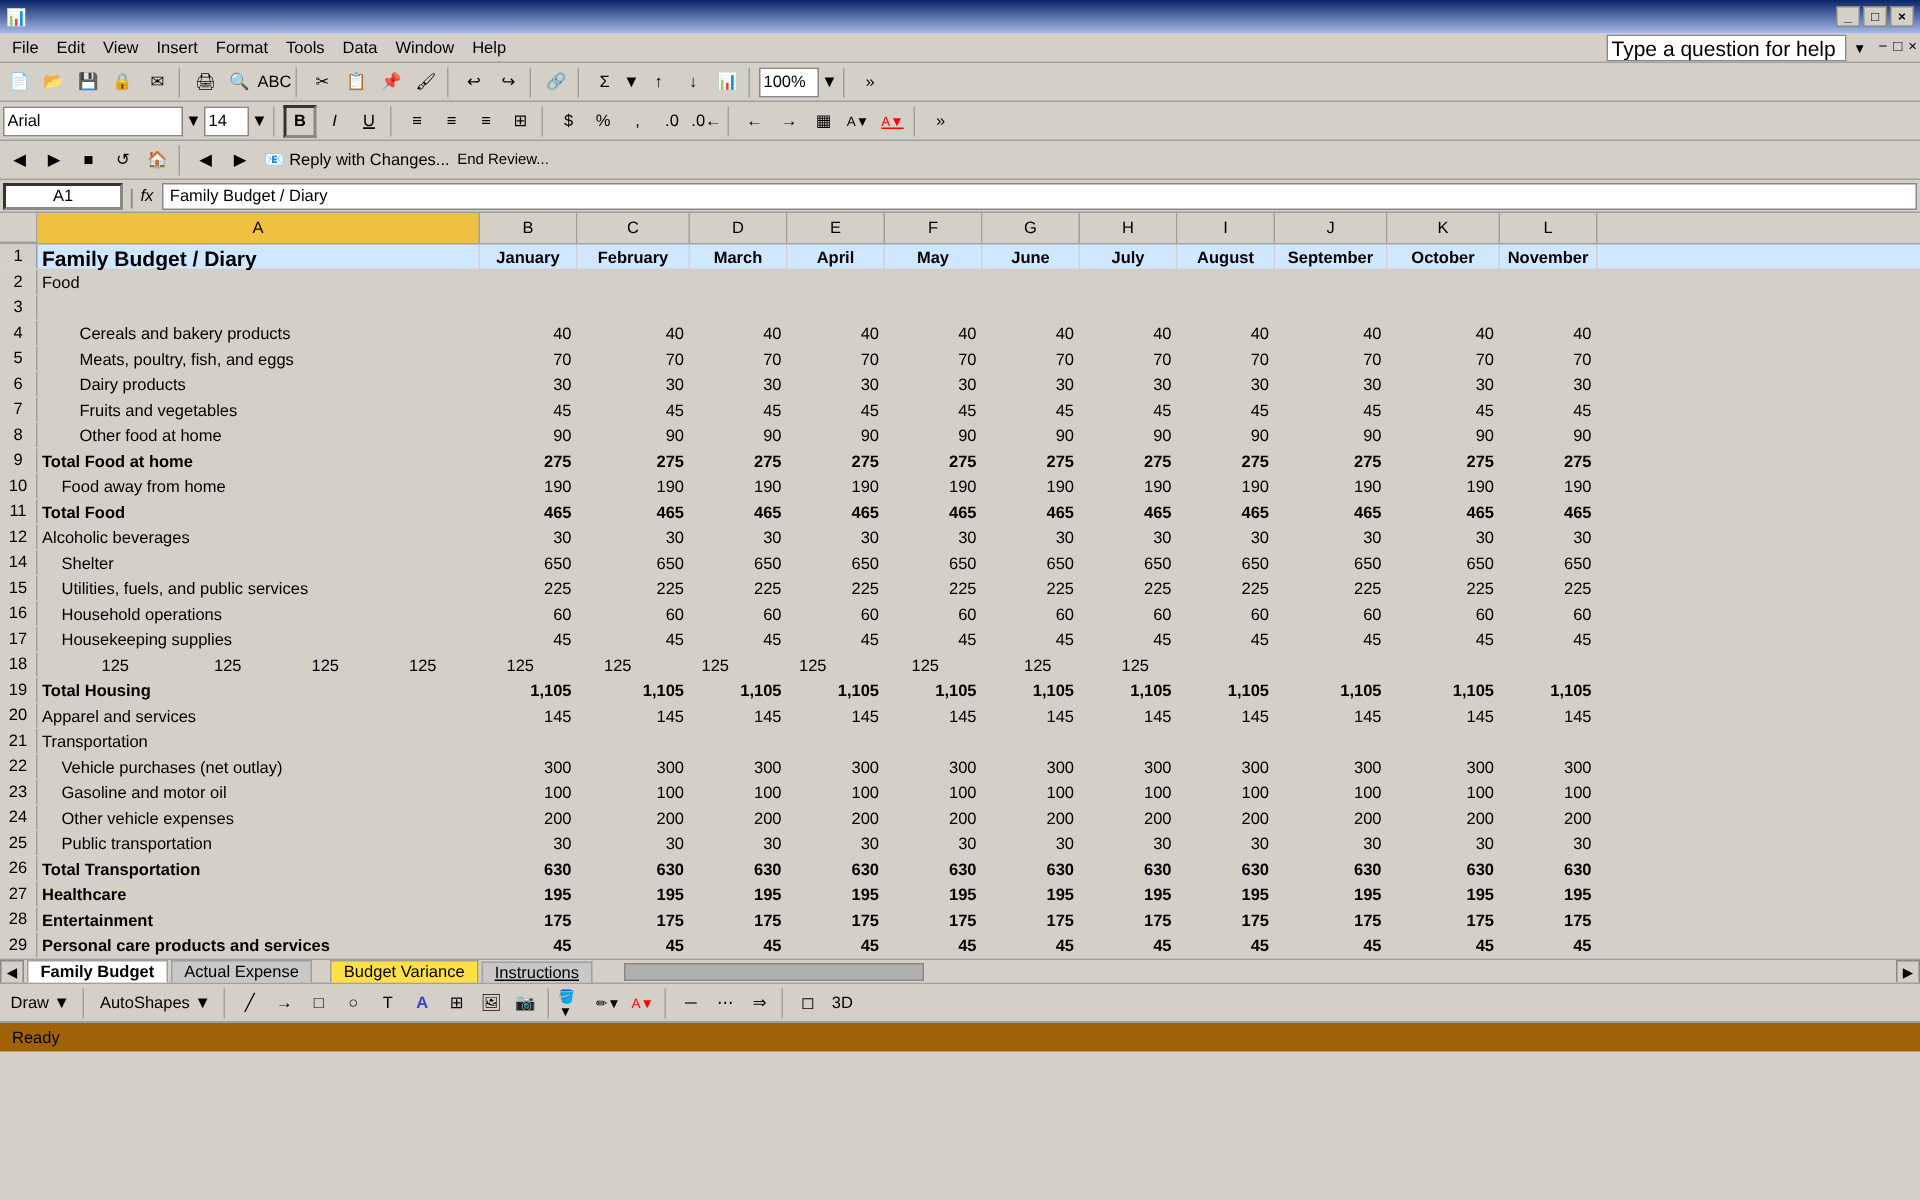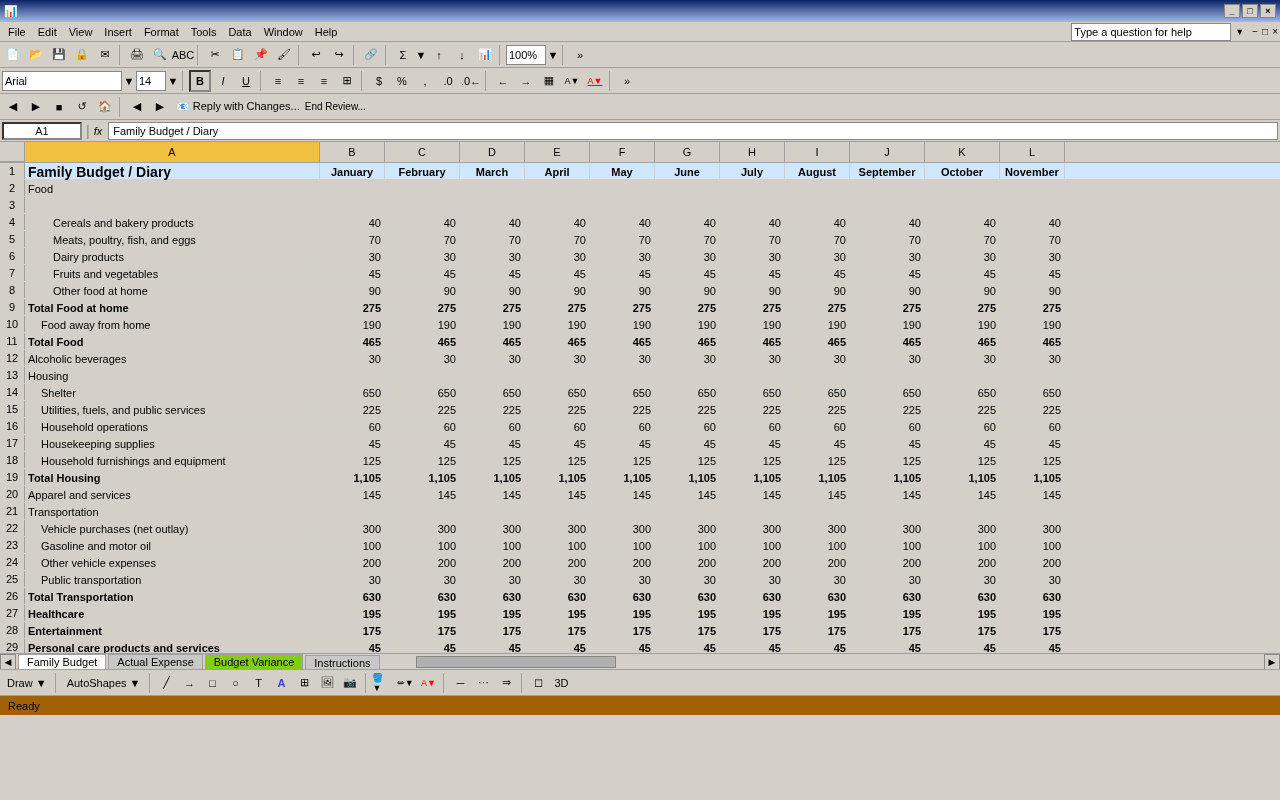--- a/index.html
+++ b/index.html
@@ -179,21 +179,21 @@
   <span class="menu-item">File</span>
   <span class="menu-item">Edit</span>
   <span class="menu-item">View</span>
   <span class="menu-item">Insert</span>
   <span class="menu-item">Format</span>
   <span class="menu-item">Tools</span>
   <span class="menu-item">Data</span>
   <span class="menu-item">Window</span>
   <span class="menu-item">Help</span>
   <span style="flex:1"></span>
-  <input type="text" value="Type a question for help" style="width: 160px; height: 18px; border: 1px solid rgb(136, 136, 136); font-size: 11px; padding: 0px 2px; margin-right: 4px;">
+  <input type="text" value="Type a question for help" style="width: 160px; height: 18px; border: 1px solid rgb(136, 136, 136); font-size: 14px; padding: 0px 2px; margin-right: 4px;">
   <span style="font-size:9px;cursor:pointer;">▼</span>
   <span style="margin-left:8px;font-size:10px;cursor:pointer;">−</span>
   <span style="margin-left:4px;font-size:10px;cursor:pointer;">□</span>
   <span style="margin-left:4px;font-size:10px;cursor:pointer;">×</span>
 </div>
 
 <div class="toolbar">
   <span class="tb-btn" title="New">📄</span>
   <span class="tb-btn" title="Open">📂</span>
   <span class="tb-btn" title="Save">💾</span>
@@ -474,35 +474,20 @@
         <div class="cell col-e num">30</div>
         <div class="cell col-f num">30</div>
         <div class="cell col-g num">30</div>
         <div class="cell col-h num">30</div>
         <div class="cell col-i num">30</div>
         <div class="cell col-j num">30</div>
         <div class="cell col-k num">30</div>
         <div class="cell col-l num">30</div>
       </div>
       <div class="sheet-row">
-        <div class="row-num">13</div>
-        <div class="cell col-a">Housing</div>
-        <div class="cell col-b num"></div>
-        <div class="cell col-c num"></div>
-        <div class="cell col-d num"></div>
-        <div class="cell col-e num"></div>
-        <div class="cell col-f num"></div>
-        <div class="cell col-g num"></div>
-        <div class="cell col-h num"></div>
-        <div class="cell col-i num"></div>
-        <div class="cell col-j num"></div>
-        <div class="cell col-k num"></div>
-        <div class="cell col-l num"></div>
-      </div>
-      <div class="sheet-row">
         <div class="row-num">14</div>
         <div class="cell col-a" style="padding-left: 16px;">Shelter</div>
         <div class="cell col-b num">650</div>
         <div class="cell col-c num">650</div>
         <div class="cell col-d num">650</div>
         <div class="cell col-e num">650</div>
         <div class="cell col-f num">650</div>
         <div class="cell col-g num">650</div>
         <div class="cell col-h num">650</div>
         <div class="cell col-i num">650</div>
@@ -550,21 +535,20 @@
         <div class="cell col-f num">45</div>
         <div class="cell col-g num">45</div>
         <div class="cell col-h num">45</div>
         <div class="cell col-i num">45</div>
         <div class="cell col-j num">45</div>
         <div class="cell col-k num">45</div>
         <div class="cell col-l num">45</div>
       </div>
       <div class="sheet-row">
         <div class="row-num">18</div>
-        <div class="cell col-a" style="padding-left: 16px;">Household furnishings and equipment</div>
         <div class="cell col-b num">125</div>
         <div class="cell col-c num">125</div>
         <div class="cell col-d num">125</div>
         <div class="cell col-e num">125</div>
         <div class="cell col-f num">125</div>
         <div class="cell col-g num">125</div>
         <div class="cell col-h num">125</div>
         <div class="cell col-i num">125</div>
         <div class="cell col-j num">125</div>
         <div class="cell col-k num">125</div>
@@ -734,24 +718,24 @@
         <div class="cell col-j num bold">45</div>
         <div class="cell col-k num bold">45</div>
         <div class="cell col-l num bold">45</div>
       </div>
     </div>
 </div>
 
 <div style="height:16px;background:#d4d0c8;border-top:1px solid #a0a0a0;display:flex;align-items:center;overflow:hidden;">
   <span style="width:16px;height:16px;background:#d4d0c8;border:1px solid #888;display:flex;align-items:center;justify-content:center;font-size:9px;cursor:pointer;">◀</span>
   <div style="flex:0 0 400px;display:flex;align-items:flex-end;padding-left:2px;">
-    <div style="height:16px;padding:0 8px;border:1px solid #a0a0a0;border-bottom:none;background:white;font-size:11px;display:flex;align-items:center;cursor:pointer;font-weight:normal;margin-right:2px;">Family Budget</div>
-    <div style="height:16px;padding:0 8px;border:1px solid #a0a0a0;border-bottom:none;background:#c8c8c8;font-size:11px;display:flex;align-items:center;cursor:pointer;margin-right:2px;">Actual Expense</div>
-    <div style="height:16px;padding:0 8px;border:1px solid #a0a0a0;border-bottom:none;background:#84cc16;font-size:11px;display:flex;align-items:center;cursor:pointer;margin-right:2px;text-align:center;">Budget Variance</div>
-    <div style="height:15px;padding:0 8px;border:1px solid #a0a0a0;border-bottom:none;background:#c8c8c8;font-size:11px;display:flex;align-items:center;cursor:pointer;">Instructions</div>
+    <div style="height:16px;padding:0 8px;border:1px solid #a0a0a0;border-bottom:none;background:white;font-size:11px;display:flex;align-items:center;cursor:pointer;font-weight:bold;margin-right:2px;">Family Budget</div>
+    <div style="height:16px;padding:0 8px;border:1px solid #a0a0a0;border-bottom:none;background:#c8c8c8;font-size:11px;display:flex;align-items:center;cursor:pointer;margin-right:12px;">Actual Expense</div>
+    <div style="height:16px;padding:0 8px;border:1px solid #a0a0a0;border-bottom:none;background:#fde047;font-size:11px;display:flex;align-items:center;cursor:pointer;margin-right:2px;text-align:center;">Budget Variance</div>
+    <div style="height:15px;padding:0 8px;border:1px solid #a0a0a0;border-bottom:none;background:#c8c8c8;font-size:11px;display:flex;align-items:center;cursor:pointer;text-decoration:underline;">Instructions</div>
   </div>
   <div style="flex:1;height:16px;background:#d4d0c8;position:relative;">
     <div style="position:absolute;left:0;top:2px;width:200px;height:12px;background:#b0b0b0;border:1px solid #888;cursor:pointer;"></div>
   </div>
   <span style="width:16px;height:16px;background:#d4d0c8;border:1px solid #888;display:flex;align-items:center;justify-content:center;font-size:9px;cursor:pointer;">▶</span>
 </div>
 
 <div id="draw-toolbar" style="height:26px;background:#d4d0c8;border-top:1px solid #a0a0a0;display:flex;align-items:center;padding:1px 2px;gap:1px;">
   <span class="tb-btn" style="width:auto;padding:0 4px;">Draw ▼</span>
   <div class="tb-sep"></div>

